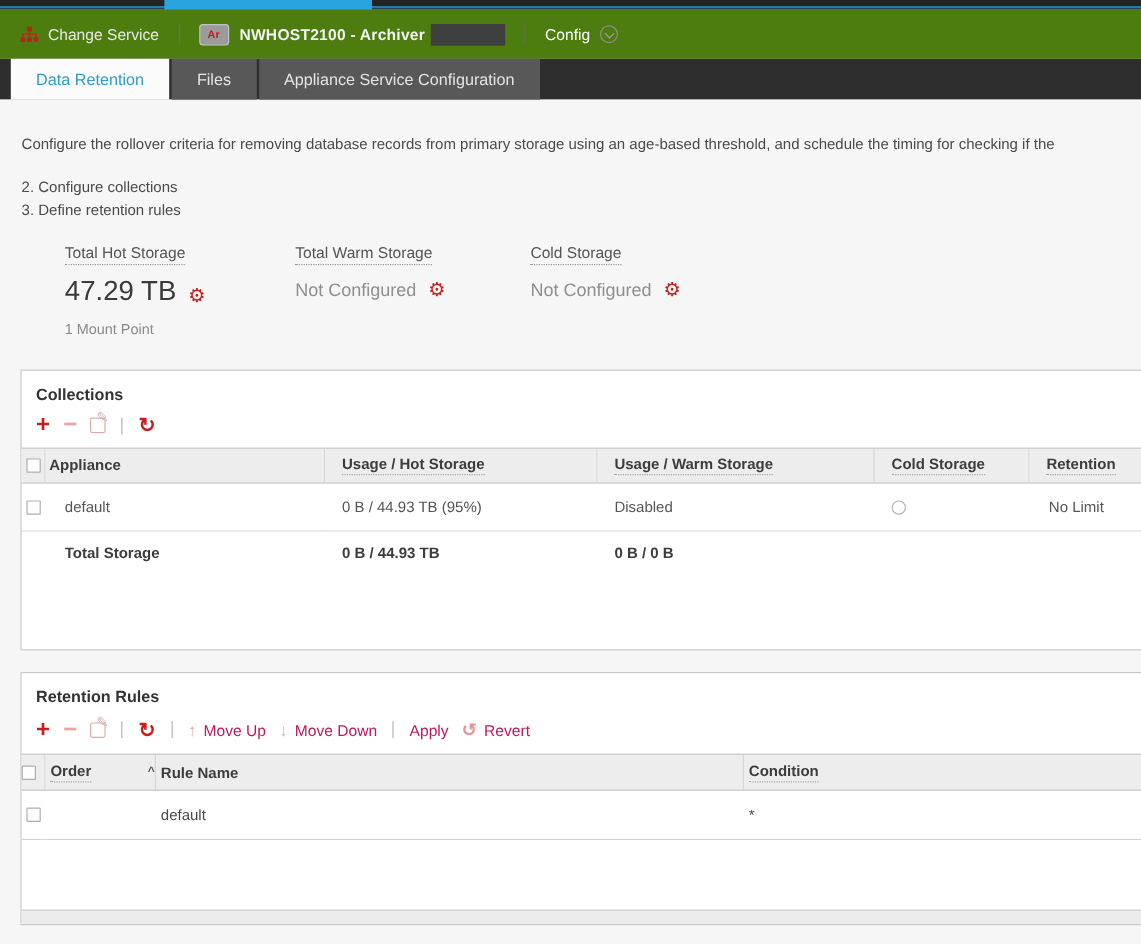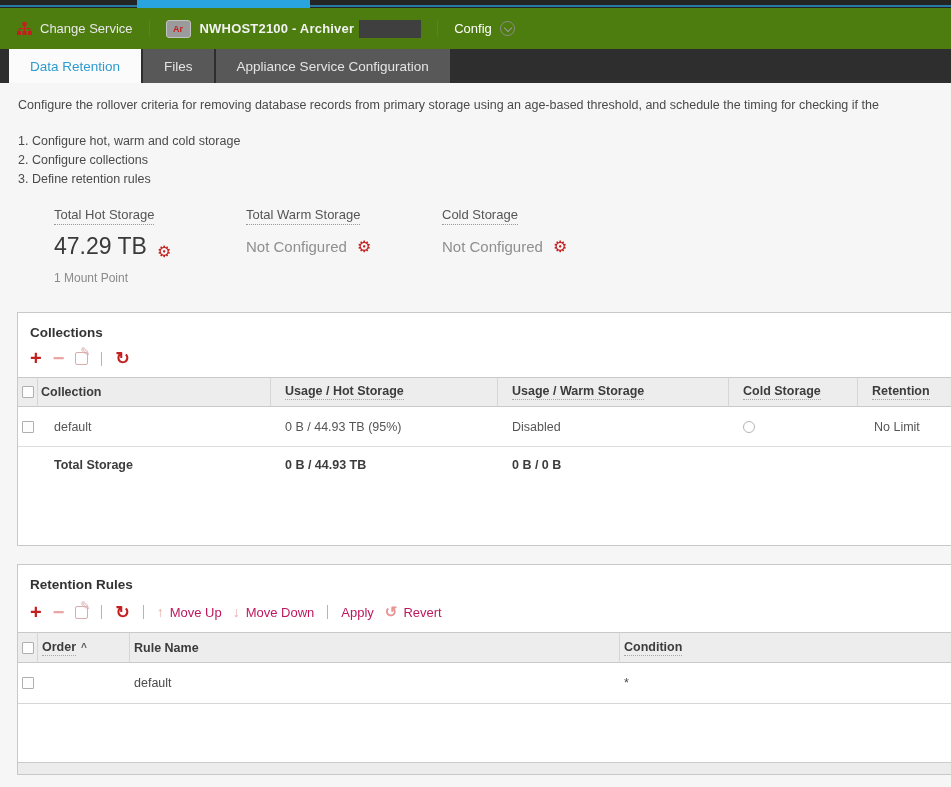--- a/index.html
+++ b/index.html
@@ -39,21 +39,21 @@
 
   
   .tab-bar { height: 34px; background: #2e2e2e; display: flex; padding-left: 9px; }
   .tab {
     display: flex; align-items: center; padding: 0 21px; margin-right: 2px;
     background: #585858; color: #e4e4e4; font-size: 13.5px; cursor: pointer; white-space: nowrap;
   }
   .tab.active { background: #fbfbfb; color: #2e9bce; }
 
   
-  .content { background: #f6f6f6; height: 704px; padding-top: 15px; }
+  .content { background: #f6f6f6; height: 704px; padding-top: 30px; }
   .desc { margin: 0 0 0 18px; font-size: 12.5px; color: #4a4a4a; white-space: nowrap; overflow: hidden; width: 933px; }
   .steps { margin: 20px 0 0 18px; font-size: 12.5px; color: #4a4a4a; line-height: 19px; }
 
   .storage-row { display: flex; margin: 18px 0 0 18px; }
   .storage-col { display: flex; flex-direction: column; align-items: flex-start; margin-left: 36px; }
   .storage-col.hot  { width: 156px; }
   .storage-col.warm { width: 160px; }
   .storage-label { font-size: 13px; color: #555; border-bottom: 1px dotted #9a9a9a; padding-bottom: 2px; }
   .value-row { display: flex; align-items: flex-end; gap: 10px; }
   .storage-col.hot .value-row { margin-top: 8px; }
@@ -92,21 +92,21 @@
     background: #ededed; border-top: 1px solid #c9c9c9; border-bottom: 1px solid #c9c9c9;
     border-right: 1px solid #d6d6d6; height: 30px; display: flex; align-items: center;
     padding-left: 14px; color: #3c3c3c; font-weight: 600;
   }
   .th.no-pad { padding-left: 3px; }
   .th.center { padding-left: 0; justify-content: center; }
   .dotted { border-bottom: 1px dotted #a8a8a8; padding-bottom: 1px; }
   .td { height: 40px; display: flex; align-items: center; padding-left: 14px; border-bottom: 1px solid #dddddd; }
   .td.center { padding-left: 0; justify-content: center; }
   .td.total { font-weight: bold; color: #3c3c3c; border-bottom: none; height: 36px; }
-  .rules-grid .th { height: 31px; }
+  .rules-grid .th { height: 31px; justify-content: space-between; }
   .rules-grid .td { border-bottom: 1px solid #d6d6d6; height: 41px; color: #4a4a4a; }
   .rules-grid .td.no-pad, .rules-grid .th.no-pad { padding-left: 4px; }
   .sort-caret { font-size: 10px; color: #555; margin-left: 5px; font-weight: bold; }
 
   .checkbox { width: 12px; height: 12px; border: 1px solid #afafaf; background: #fdfdfd; border-radius: 1px; display: inline-block; cursor: pointer; }
   .radio { width: 12px; height: 12px; border: 1px solid #b5b5b5; background: #fff; border-radius: 50%; display: inline-block; cursor: pointer; }
 
   .panel-footer { position: absolute; left: 0; right: 0; bottom: 0; height: 12px; background: #ececec; border-top: 1px solid #cccccc; }
 </style>
 </head>
@@ -143,21 +143,20 @@
   <div class="tab active">Data Retention</div>
   <div class="tab">Files</div>
   <div class="tab">Appliance Service Configuration</div>
 </div>
 
 <div class="content">
 
   <p class="desc">Configure the rollover criteria for removing database records from primary storage using an age-based threshold, and schedule the timing for checking if the</p>
 
   <div class="steps">
-    <div>1. Configure hot, warm and cold storage</div>
     <div>2. Configure collections</div>
     <div>3. Define retention rules</div>
   </div>
 
   <div class="storage-row">
     <div class="storage-col hot">
       <span class="storage-label">Total Hot Storage</span>
       <span class="value-row">
         <span class="hot-value">47.29 TB</span>
         <span class="gear">⚙</span>
@@ -190,21 +189,21 @@
         </span>
       <span class="tb-sep"></span>
       <span class="icon-refresh">↻</span>
     </div>
     <div class="grid collections-grid">
 
       <div class="th center">
           <span class="checkbox"></span>
         </div>
       <div class="th no-pad">
-          <span>Collection</span>
+          <span>Appliance</span>
         </div>
       <div class="th">
           <span class="dotted">Usage / Hot Storage</span>
         </div>
       <div class="th">
           <span class="dotted">Usage / Warm Storage</span>
         </div>
       <div class="th">
           <span class="dotted">Cold Storage</span>
         </div>

